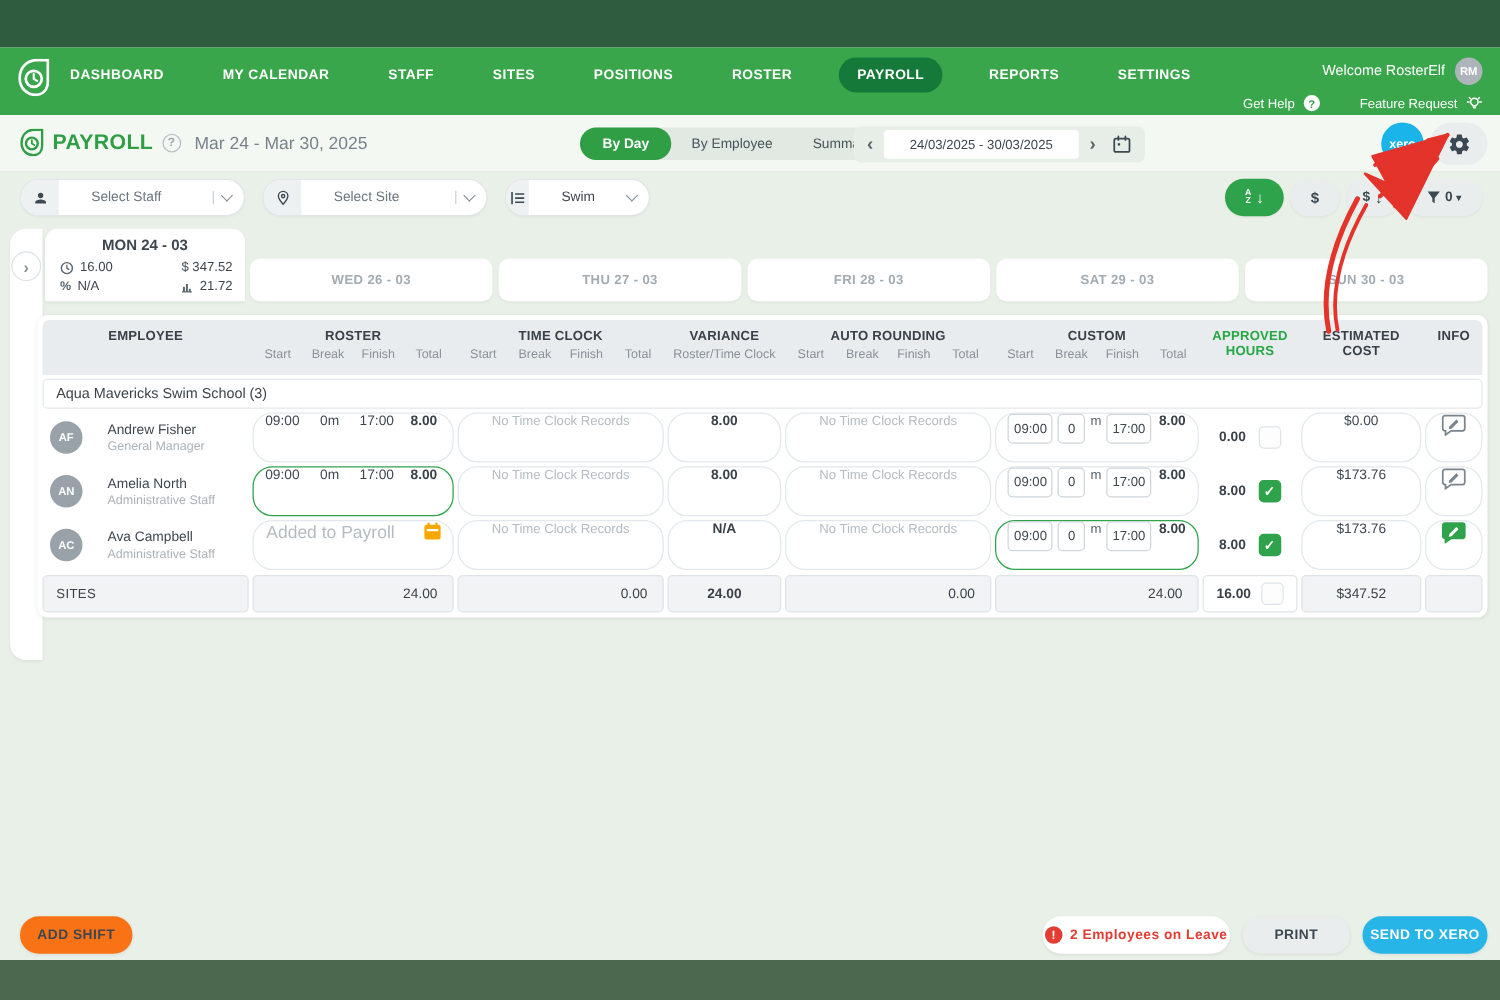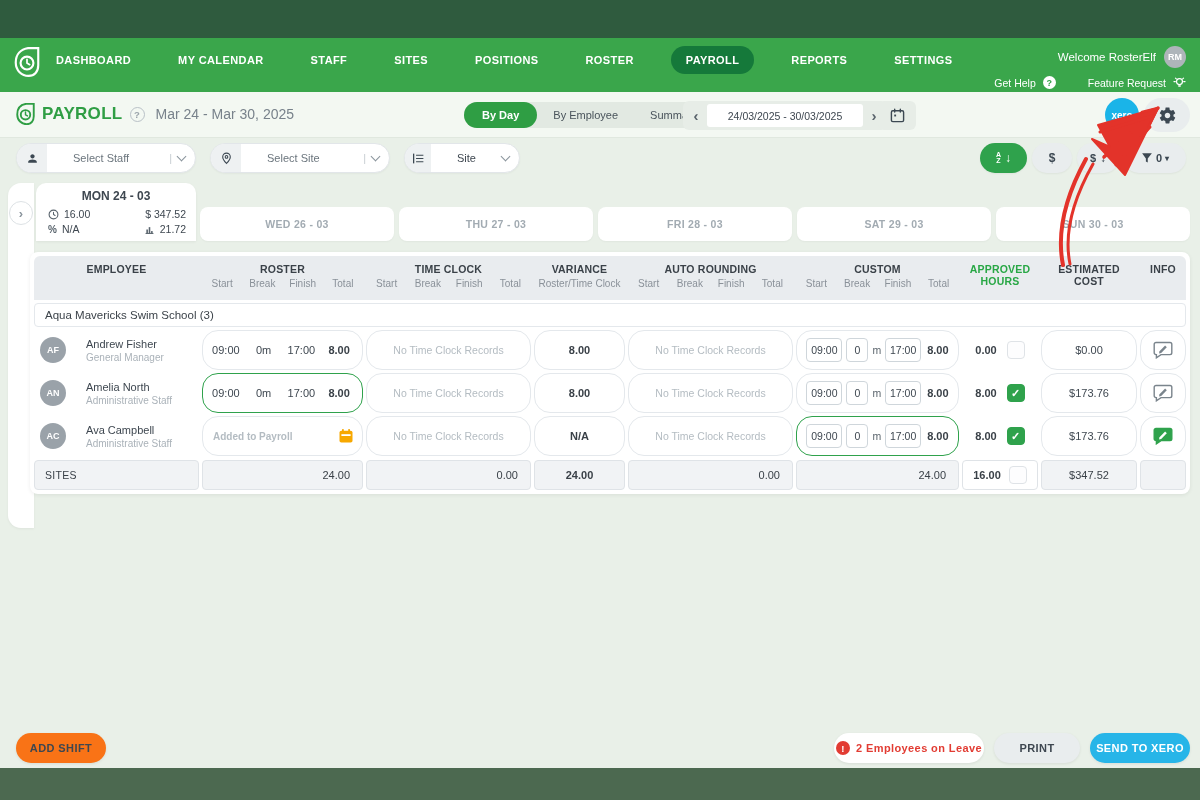--- a/index.html
+++ b/index.html
@@ -66,21 +66,21 @@
   .grid { display:grid; grid-template-columns:165px 161px 165px 91px 165px 163px 76px 96px 1fr; gap:3px; }
   .thead { background:#e9ecef; border-radius:6px 6px 0 0; height:44px; padding-top:7px; }
   .hcell { text-align:center; }
   .htitle { font-size:10.5px; font-weight:700; color:#3a4148; letter-spacing:.2px; }
   .htitle.green { color:#28a745; }
   .hsubs { display:flex; margin-top:3px; }
   .hsubs span { flex:1; font-size:10px; color:#8a9199; }
   .group-row { margin-top:3px; }
   .group-box { grid-column:1 / -1; border:1px solid #e4e8ec; border-radius:4px; height:24px; display:flex; align-items:center; padding-left:10px; font-size:11.5px; color:#3c434a; }
   .trow { margin-top:3px; height:40px; }
-  .cell { border:1px solid #e4e8ec; border-radius:16px; display:flex; align-items:center; justify-content:center; font-size:11px; color:#3e4750; background:#fff; }
+  .cell { border:1px solid #e4e8ec; border-radius:16px; display:flex; align-items:flex-start; justify-content:center; font-size:11px; color:#3e4750; background:#fff; }
   .cell.hl { border:1.5px solid #2fa24c; }
   .emp-cell { display:flex; align-items:center; gap:20px; padding-left:6px; }
   .avatar { width:26px; height:26px; border-radius:50%; background:#9aa2a9; color:#fff; font-size:9px; font-weight:700; display:flex; align-items:center; justify-content:center; flex:none; }
   .emp-name { font-size:11px; color:#3e4750; }
   .emp-role { font-size:10px; color:#aab2b9; margin-top:2px; }
   .four-vals { padding:0 4px; }
   .four-vals span { flex:1; text-align:center; }
   .muted { color:#b4bcc2; font-size:10.5px; }
   .green-val { color:#28a745; font-weight:700; }
   .dark-val { font-weight:700; color:#3a4148; }
@@ -93,21 +93,21 @@
   .appr-val { font-size:11px; font-weight:700; color:#3a4148; }
   .checkbox { width:18px; height:18px; border-radius:4px; border:1.5px solid #dfe3e7; background:#fdfdfe; cursor:pointer; display:flex; align-items:center; justify-content:center; }
   .checkbox.checked { background:#2fa24c; border-color:#2fa24c; }
   .checkbox.checked::after { content:"\2713"; color:#fff; font-size:11px; font-weight:700; }
   .info-cell { cursor:pointer; }
   .info-btn svg .bubble { fill:#fff; stroke:#7a848c; stroke-width:1.4; }
   .info-btn svg .pencil { fill:#7a848c; }
   .info-btn.filled svg .bubble { fill:#2fa24c; stroke:#2fa24c; }
   .info-btn.filled svg .pencil { fill:#fff; }
   .roster-note { justify-content:space-between; padding:0 8px 0 10px; }
-  .note-text { color:#b4bcc2; font-size:10px;font-weight:bold; }
+  .note-text { color:#b4bcc2; font-size:14px; }
   .totals-row { margin-top:4px; height:30px; }
   .tcell { background:#f1f3f5; border:1px solid #dfe3e7; border-radius:4px; display:flex; align-items:center; font-size:11px; color:#3a4148; }
   .tcell.lbl { padding-left:10px; font-size:10.5px; letter-spacing:.3px; }
   .tcell.num { justify-content:flex-end; padding-right:12px; }
   .tcell.center { justify-content:center; }
   .tcell.white { background:#fff; justify-content:center; gap:8px; font-weight:700; }
 
   
   .bottom-bar { position:absolute; left:0; top:732px; width:1200px; height:32px; }
   .pill-btn { height:30px; border-radius:15px; display:flex; align-items:center; justify-content:center; font-size:11px; font-weight:600; letter-spacing:.4px; cursor:pointer; box-shadow:0 1px 3px rgba(0,0,0,.08); }
@@ -224,21 +224,21 @@
           <span class="chev"></span>
         </span>
     </div>
     <div class="select-pill" style="left:404px;width:116px;">
       <span class="sp-icon">
           <svg width="13" height="13" viewBox="0 0 16 16">
             <path d="M2 2v12" stroke="#3c4852" stroke-width="1.6"></path>
             <path d="M5 4h9M5 8h9M5 12h9" stroke="#3c4852" stroke-width="1.5"></path>
           </svg>
         </span>
-      <span class="sp-text" style="color:#3e4750;">Site</span>
+      <span class="sp-text" style="color:#3e4750;">Swim</span>
       <span class="sp-end">
           <span class="chev"></span>
         </span>
     </div>
     <div class="icon-pill green" style="left:980px;width:47px;">
       <span class="stat-ic" style="color:#fff;display:flex;flex-direction:column;line-height:6px;font-size:7px;">
           <span>A</span>
           <span>Z</span>
         </span>
       <span style="font-size:12px;">↓</span>

